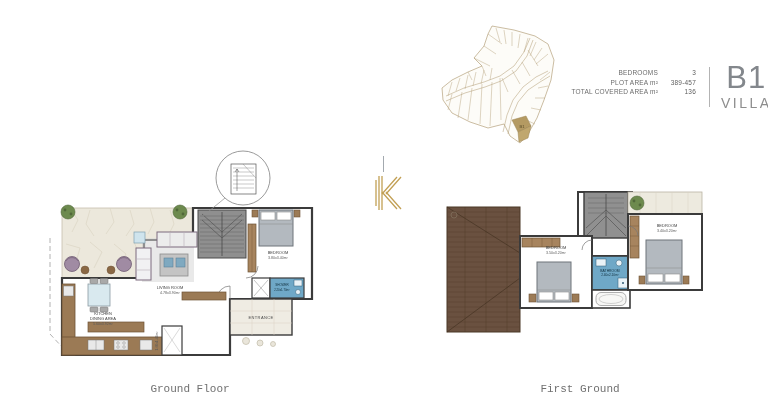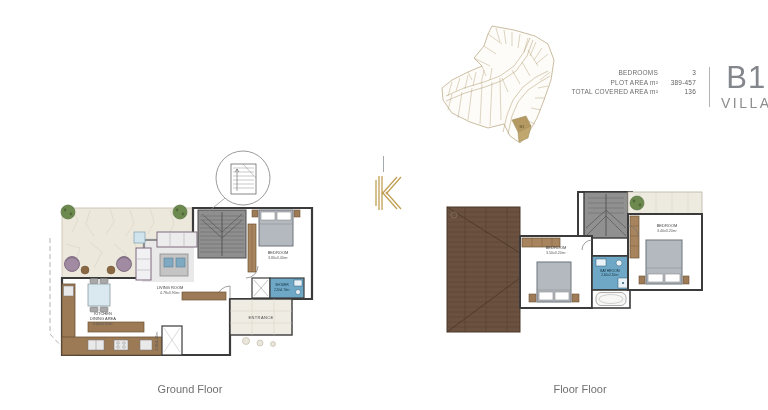--- a/index.html
+++ b/index.html
@@ -14,21 +14,21 @@
   .row .val{width:32px;text-align:right;margin-left:6px;color:#5e5e5e;}
   .vdiv{width:1px;height:40px;background:#b3b3b3;margin:3px 11px 0 13px;}
   .b1block{display:flex;flex-direction:column;align-items:center;}
   .b1{font-size:31px;line-height:27px;color:#83878c;letter-spacing:1px;font-weight:400;}
   .villa{font-size:14px;color:#8d8d8d;letter-spacing:2.5px;margin-top:4px;}
   
   #logo-tick{left:383px;top:156px;width:1px;height:16px;background:#a3a9af;}
   #brand-name{left:294px;top:212px;width:182px;text-align:center;font-size:13px;
               letter-spacing:6.5px;color:#3d4d60;}
   
-  .caption{top:383px;width:300px;text-align:center;font-size:11px;color:#707070;}
+  .caption{top:383px;width:300px;text-align:center;font-size:11px;color:#707070;font-family:Liberation Mono, monospace;}
   #cap-ground{left:40px;}
   #cap-first{left:430px;}
   svg text{font-family:"Liberation Sans",sans-serif;}
 </style>
 </head>
 <body>
 
 <div id="page">
 
   <svg class="abs" style="left:438px;top:20px" width="132" height="128" viewBox="0 0 132 128">
@@ -287,15 +287,15 @@
       <path d="M226,140 H262" stroke="#8a8a8a" stroke-width="0.5"></path>
       <rect x="228" y="146" width="15" height="8" fill="#ffffff" stroke="#8a8a8a" stroke-width="0.6"></rect>
       <rect x="245" y="146" width="15" height="8" fill="#ffffff" stroke="#8a8a8a" stroke-width="0.6"></rect>
       <text x="247" y="99" font-size="4" text-anchor="middle" fill="#3f3f3f">BEDROOM</text>
       <text x="247" y="104" font-size="3.6" text-anchor="middle" fill="#5a5a5a">3.40x3.20m²</text>
       <path d="M208,98 A10,10 0 0 1 218,108" stroke="#777777" stroke-width="0.7" fill="none"></path>
     </g>
   </svg>
 
   <div id="cap-ground" class="abs caption">Ground Floor</div>
-  <div id="cap-first" class="abs caption">Floor Floor</div>
+  <div id="cap-first" class="abs caption">First Ground</div>
 
 </div>
 
 </body></html>

